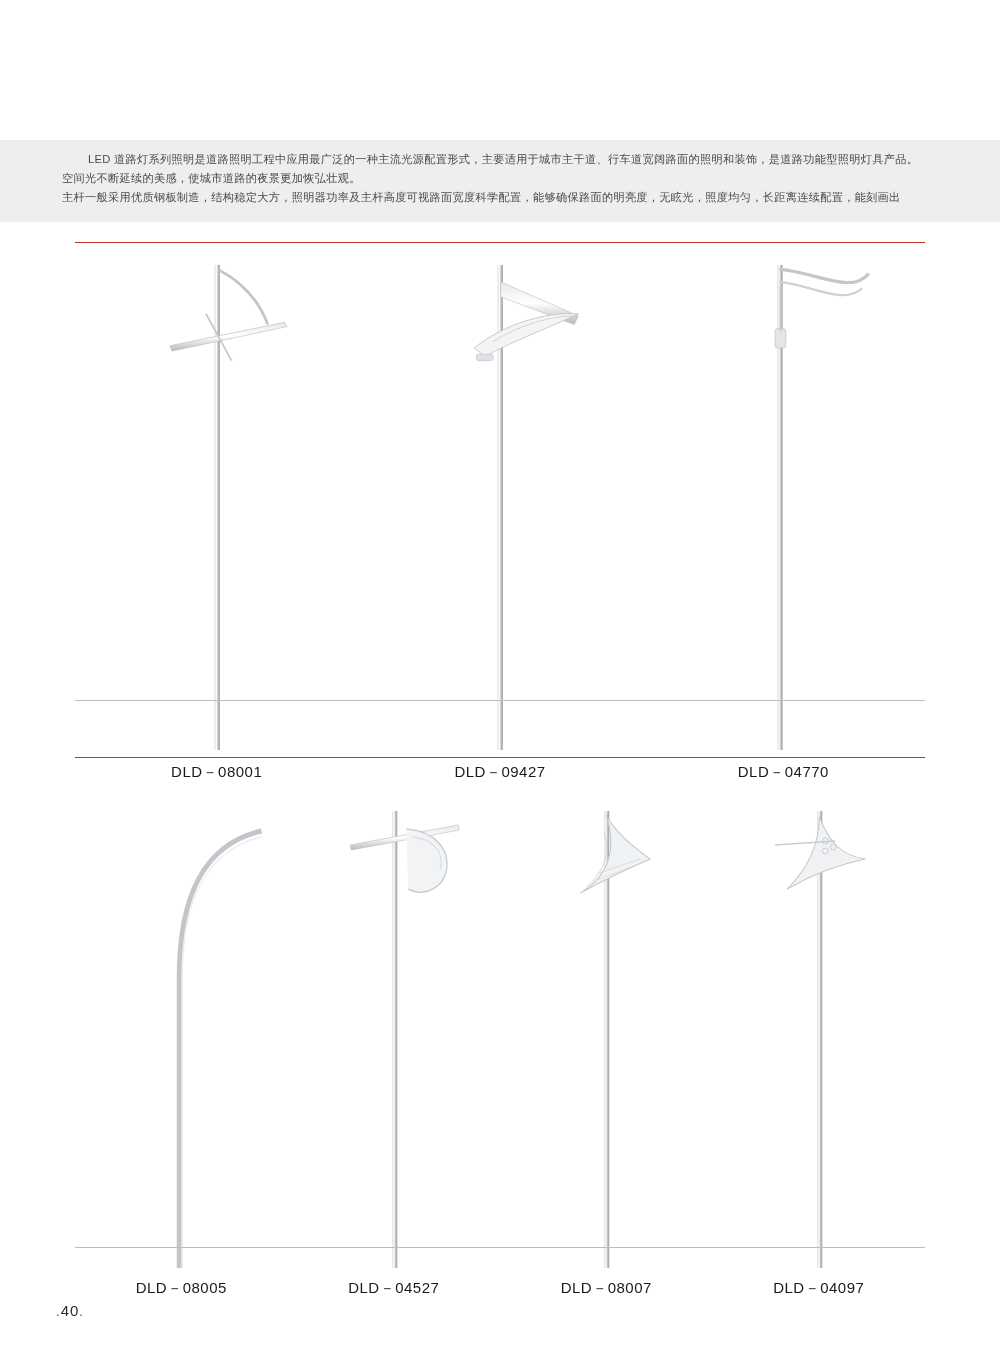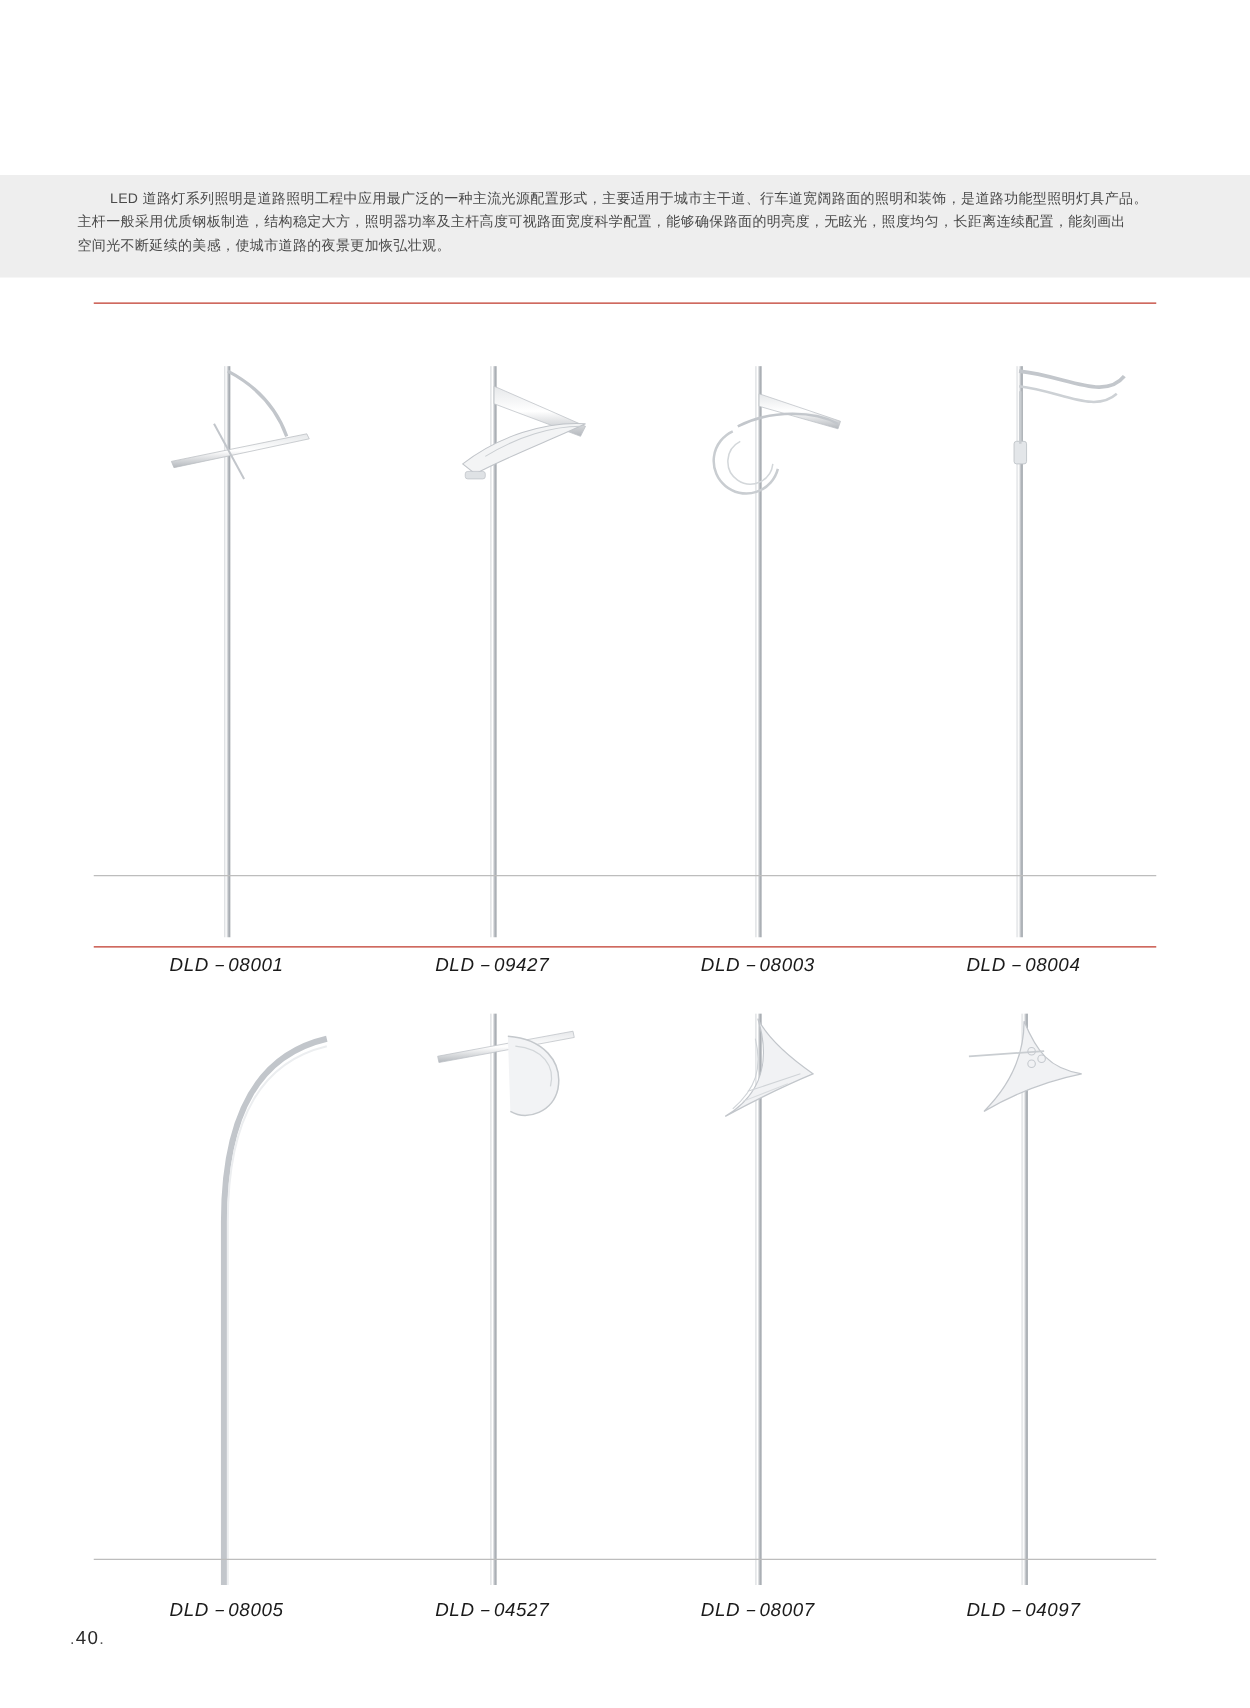--- a/index.html
+++ b/index.html
@@ -64,21 +64,20 @@
   }
   .rule-grey.g1 { top: 700px; }
   .rule-grey.g2 { top: 1247px; }
 
   
   .grid {
     position: absolute;
     left: 75px;
     width: 850px;
     display: flex;
-    font-style: italic;
   }
   .grid.row1 { top: 250px; height: 500px; }
   .grid.row2 { top: 768px; height: 500px; }
   .cell {
     flex: 1 1 0;
     position: relative;
     height: 100%;
   }
   .figure {
     position: absolute;
@@ -121,22 +120,22 @@
   }
 </style>
 </head>
 <body>
 
 <div class="page">
 
   <div class="intro-band"></div>
   <div class="intro-text">
     <p class="first">LED 道路灯系列照明是道路照明工程中应用最广泛的一种主流光源配置形式，主要适用于城市主干道、行车道宽阔路面的照明和装饰，是道路功能型照明灯具产品。</p>
+    <p>空间光不断延续的美感，使城市道路的夜景更加恢弘壮观。</p>
     <p>主杆一般采用优质钢板制造，结构稳定大方，照明器功率及主杆高度可视路面宽度科学配置，能够确保路面的明亮度，无眩光，照度均匀，长距离连续配置，能刻画出</p>
-    <p>空间光不断延续的美感，使城市道路的夜景更加恢弘壮观。</p>
   </div>
 
   <div class="rule r1"></div>
   <div class="grid row1">
 
     <div class="cell">
       <div class="figure">
         <svg viewBox="0 0 212 470" preserveAspectRatio="xMidYMax meet">
           <defs>
             <linearGradient id="poleG" x1="0" y1="0" x2="1" y2="0">
@@ -166,44 +165,32 @@
           <rect x="104" y="14" width="5" height="456" fill="url(#poleG)"></rect>
           <path d="M107 30 L180 62 L176 70 L107 44 Z" fill="url(#armG)" stroke="#bcc0c5" stroke-width="0.6"></path>
           <path d="M82 92 C 110 70 148 58 180 60 C 150 74 118 86 92 100 Z" fill="#f3f4f5" stroke="#c0c4c9" stroke-width="0.8"></path>
           <path d="M100 86 C 126 70 154 62 176 62" fill="none" stroke="#c9cdd1" stroke-width="0.8"></path>
           <rect x="84" y="98" width="16" height="6" rx="2" fill="#dfe2e5" stroke="#bfc3c8" stroke-width="0.6"></rect>
         </svg>
       </div>
       <div class="caption">DLD－09427</div>
     </div>
 
-    <div class="cell">
-      <div class="figure">
-        <svg viewBox="0 0 212 470" preserveAspectRatio="xMidYMax meet">
-          <rect x="104" y="14" width="5" height="456" fill="url(#poleG)"></rect>
-          <path d="M107 36 L172 58 L170 64 L107 46 Z" fill="url(#armG)" stroke="#bcc0c5" stroke-width="0.6"></path>
-          <path d="M90 62 C 118 48 152 50 170 60" fill="none" stroke="#c3c7cc" stroke-width="2"></path>
-          <path d="M86 66 A 26 26 0 1 0 122 96" fill="none" stroke="#c9cdd1" stroke-width="2"></path>
-          <path d="M92 74 A 18 18 0 1 0 118 92" fill="none" stroke="#d3d7da" stroke-width="1.2"></path>
-        </svg>
-      </div>
-      <div class="caption">DLD－08003</div>
-    </div>
 
     <div class="cell">
       <div class="figure">
         <svg viewBox="0 0 212 470" preserveAspectRatio="xMidYMax meet">
           <rect x="100" y="14" width="5" height="456" fill="url(#poleG)"></rect>
           <path d="M102 18 C 140 22 170 42 186 22" fill="none" stroke="#c3c7cc" stroke-width="3"></path>
           <path d="M102 30 C 136 34 162 52 180 36" fill="none" stroke="#cdd1d5" stroke-width="2"></path>
           <rect x="98" y="74" width="10" height="18" rx="2" fill="#e3e6e9" stroke="#bfc3c8" stroke-width="0.7"></rect>
           <path d="M103 34 L103 76" stroke="#c9cdd1" stroke-width="2"></path>
         </svg>
       </div>
-      <div class="caption">DLD－08004</div>
+      <div class="caption">DLD－04770</div>
     </div>
 
   </div>
   <div class="rule-grey g1"></div>
 
   <div class="rule r2"></div>
   <div class="grid row2">
 
     <div class="cell">
       <div class="figure">

